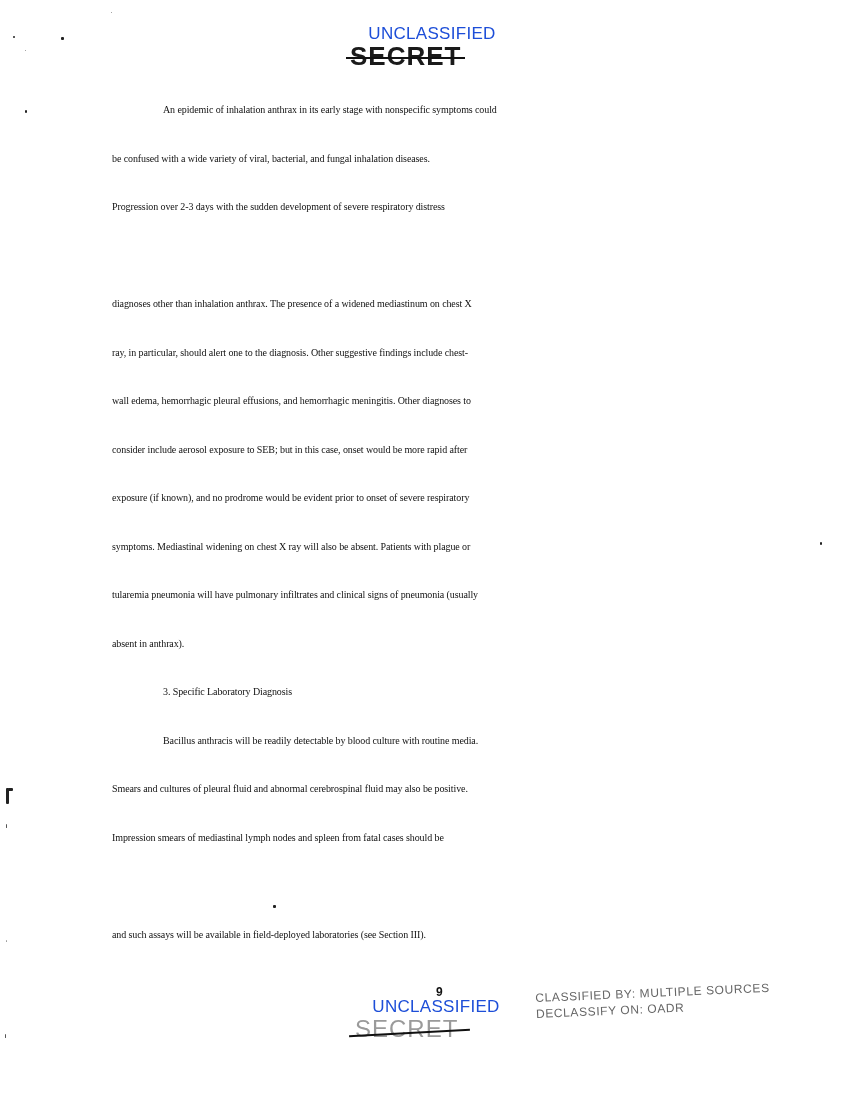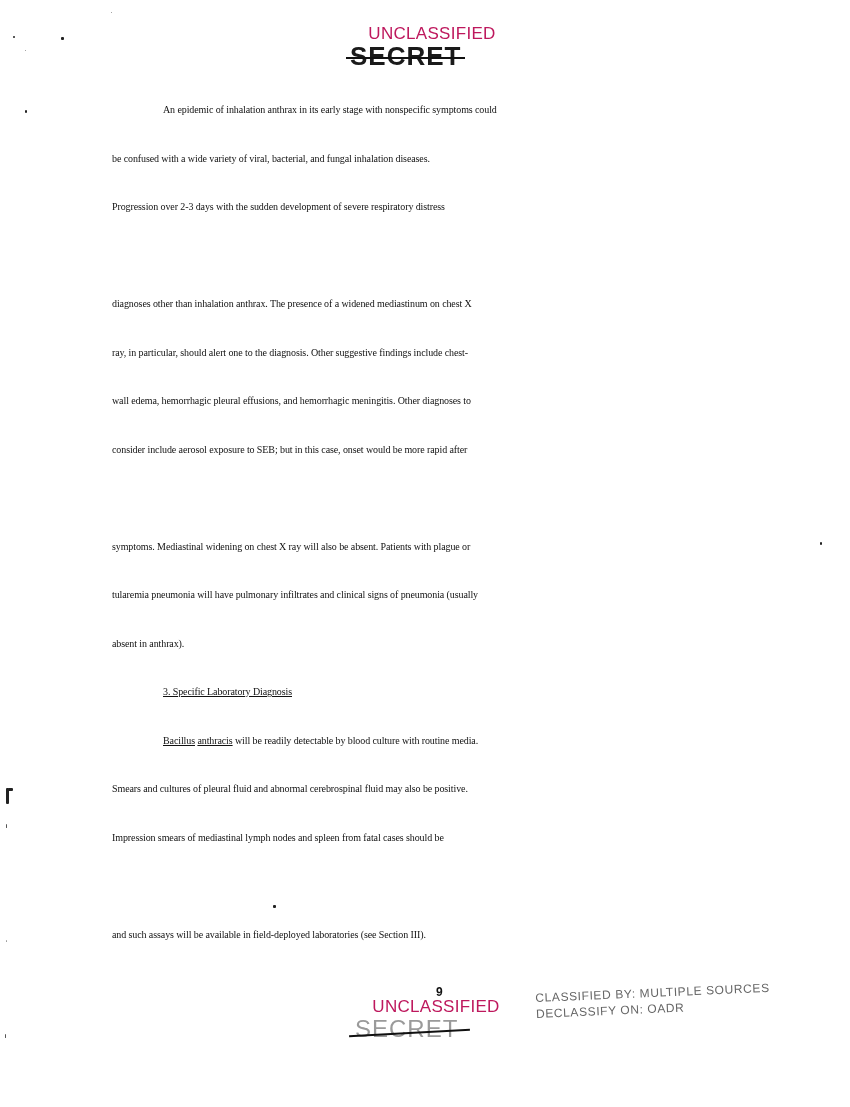--- a/index.html
+++ b/index.html
@@ -1,60 +1,61 @@
 <!DOCTYPE html>
 <html><head>
 <meta charset="utf-8">
 <style>
   html, body { margin: 0; padding: 0; background: #ffffff; }
   body { width: 850px; height: 1107px; position: relative; overflow: hidden;
          font-family: "Liberation Serif", serif; color: #111111; }
   .page { position: absolute; left: 0; top: 0; width: 850px; height: 1107px; }
 
   .marking { position: absolute; text-align: center; }
-  .unclass { font-family: "Liberation Sans", sans-serif; font-size: 17px; letter-spacing: 0.3px; color: #be185d; }
+  .unclass { font-family: "Liberation Sans", sans-serif; font-size: 17px; letter-spacing: 0.3px; color: #1d4ed8; }
   .secret-strike { position: absolute; font-family: Liberation Sans, sans-serif; font-weight: bold;
                    font-size: 26px; letter-spacing: 1px; color: #1a1a1a; }
   .secret-strike::after { content: ""; position: absolute; left: -4px; right: -4px; top: 52%;
                           height: 2px; background: #111; }
 
   #top-unclass { left: 362px; top: 24px; width: 140px; }
   #top-secret { left: 350px; top: 41px; }
 
   #bot-unclass { left: 366px; top: 997px; width: 140px; }
   #bot-secret { left: 355px; top: 1015px; color: #9a9a9a; font-size: 24px; font-weight: normal; }
   #bot-secret::after { transform: rotate(-3deg); top: 60%; left: -6px; right: -12px; }
   #bot-mark-comma { position: absolute; left: 436px; top: 985px; font-size: 12px; font-weight: bold; font-family: "Liberation Sans", sans-serif; }
 
   .stamp { position: absolute; left: 535px; top: 990px; font-family: "Liberation Sans", sans-serif;
            font-size: 12px; color: #666; line-height: 16px; transform: rotate(-2.5deg); transform-origin: left top;
            letter-spacing: 0.6px; }
 
   .line { position: absolute; left: 112px; font-size: 10px; line-height: 18px; white-space: nowrap;
           letter-spacing: -0.1px; }
   .line.indent { left: 163px; }
-  .u { text-decoration: underline; }
+  .u { }
 
   .speck { position: absolute; background: #222; border-radius: 1px; }
 </style>
 </head>
 <body>
 
 <div class="page">
 
   <div id="top-unclass" class="marking unclass">UNCLASSIFIED</div>
   <div id="top-secret" class="secret-strike">SECRET</div>
 
   <div class="line indent" style="top:101px">An epidemic of inhalation anthrax in its early stage with nonspecific symptoms could</div>
   <div class="line" style="top:150px">be confused with a wide variety of viral, bacterial, and fungal inhalation diseases.</div>
   <div class="line" style="top:198px">Progression over 2-3 days with the sudden development of severe respiratory distress</div>
   <div class="line" style="top:295px">diagnoses other than inhalation anthrax.  The presence of a widened mediastinum on chest X</div>
   <div class="line" style="top:344px">ray, in particular, should alert one to the diagnosis.  Other suggestive findings include chest-</div>
   <div class="line" style="top:392px">wall edema, hemorrhagic pleural effusions, and hemorrhagic meningitis.  Other diagnoses to</div>
   <div class="line" style="top:441px">consider include aerosol exposure to SEB; but in this case, onset would be more rapid after</div>
+  <div class="line" style="top:489px">exposure (if known), and no prodrome would be evident prior to onset of severe respiratory</div>
   <div class="line" style="top:538px">symptoms.  Mediastinal widening on chest X ray will also be absent.  Patients with plague or</div>
   <div class="line" style="top:586px">tularemia pneumonia will have pulmonary infiltrates and clinical signs of pneumonia (usually</div>
   <div class="line" style="top:635px">absent in anthrax).</div>
 
   <div class="line indent u" style="top:683px">3.  Specific Laboratory Diagnosis</div>
 
   <div class="line indent" style="top:732px">
     <span class="u">Bacillus</span>&nbsp;<span class="u">anthracis</span><span> will be readily detectable by blood culture with routine media.</span>
   </div>
   <div class="line" style="top:829px">Impression smears of mediastinal lymph nodes and spleen from fatal cases should be</div>

